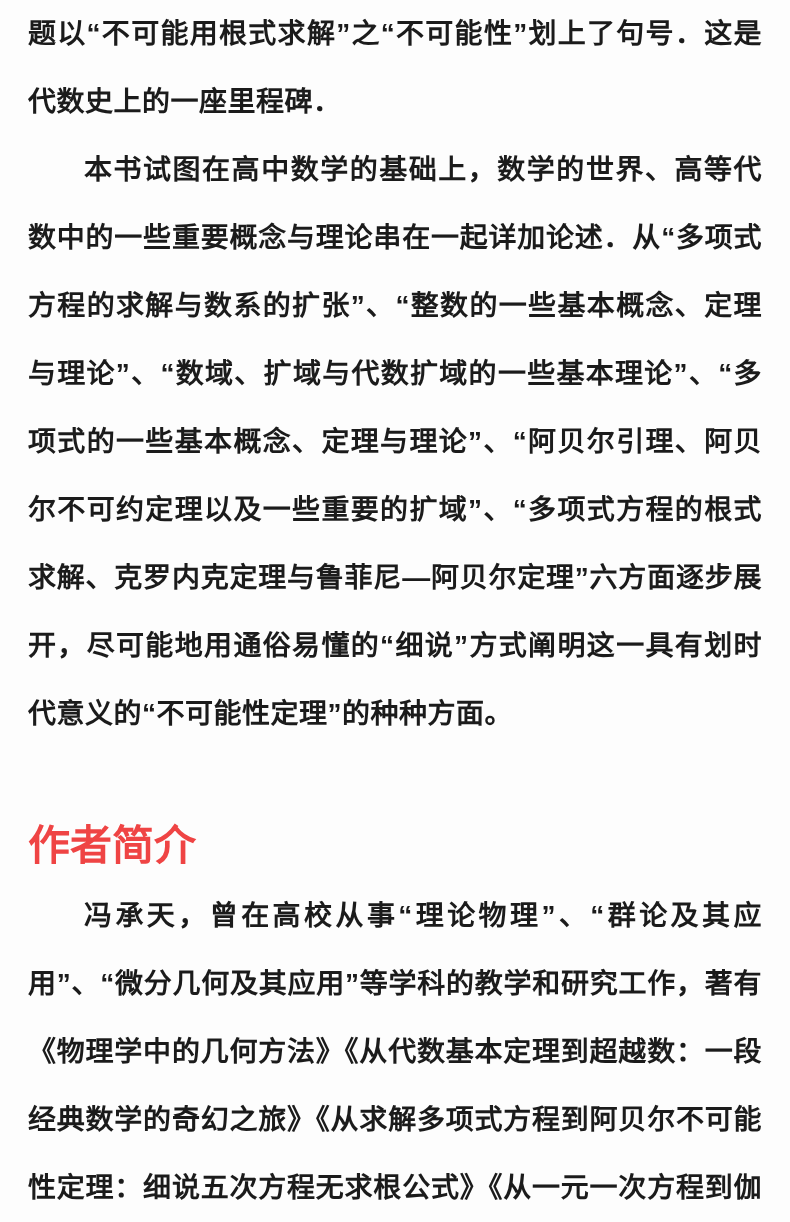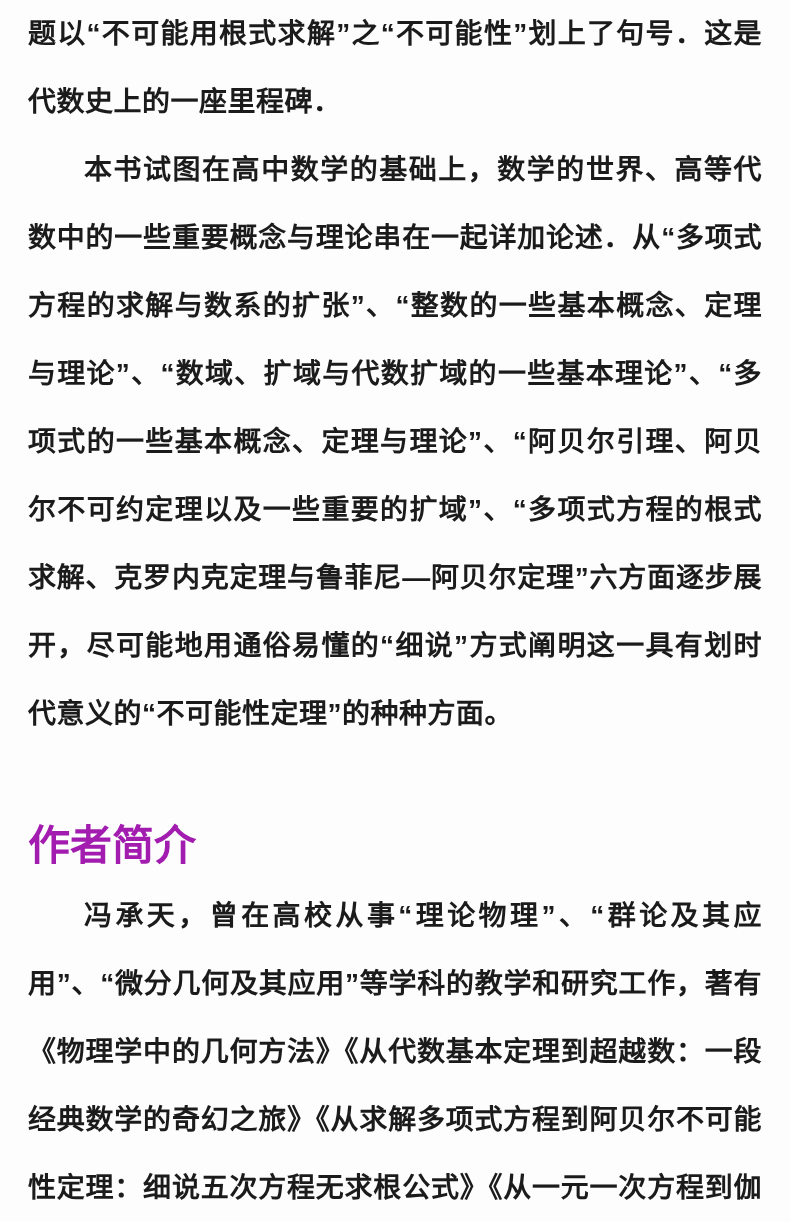--- a/index.html
+++ b/index.html
@@ -32,21 +32,21 @@
     letter-spacing: 0.5px;
   }
   .indent-2em {
     text-indent: 2em;
   }
   .section-heading {
     margin: 70px 0 8px 0;
     font-size: 42px;
     line-height: 56px;
     font-weight: 700;
-    color: #a21caf;
+    color: #ef4444;
     text-align: left;
   }
 </style>
 </head>
 <body>
 
 <div class="page">
 
   <p class="body-para">题以“不可能用根式求解”之“不可能性”划上了句号．这是代数史上的一座里程碑．</p>
 

